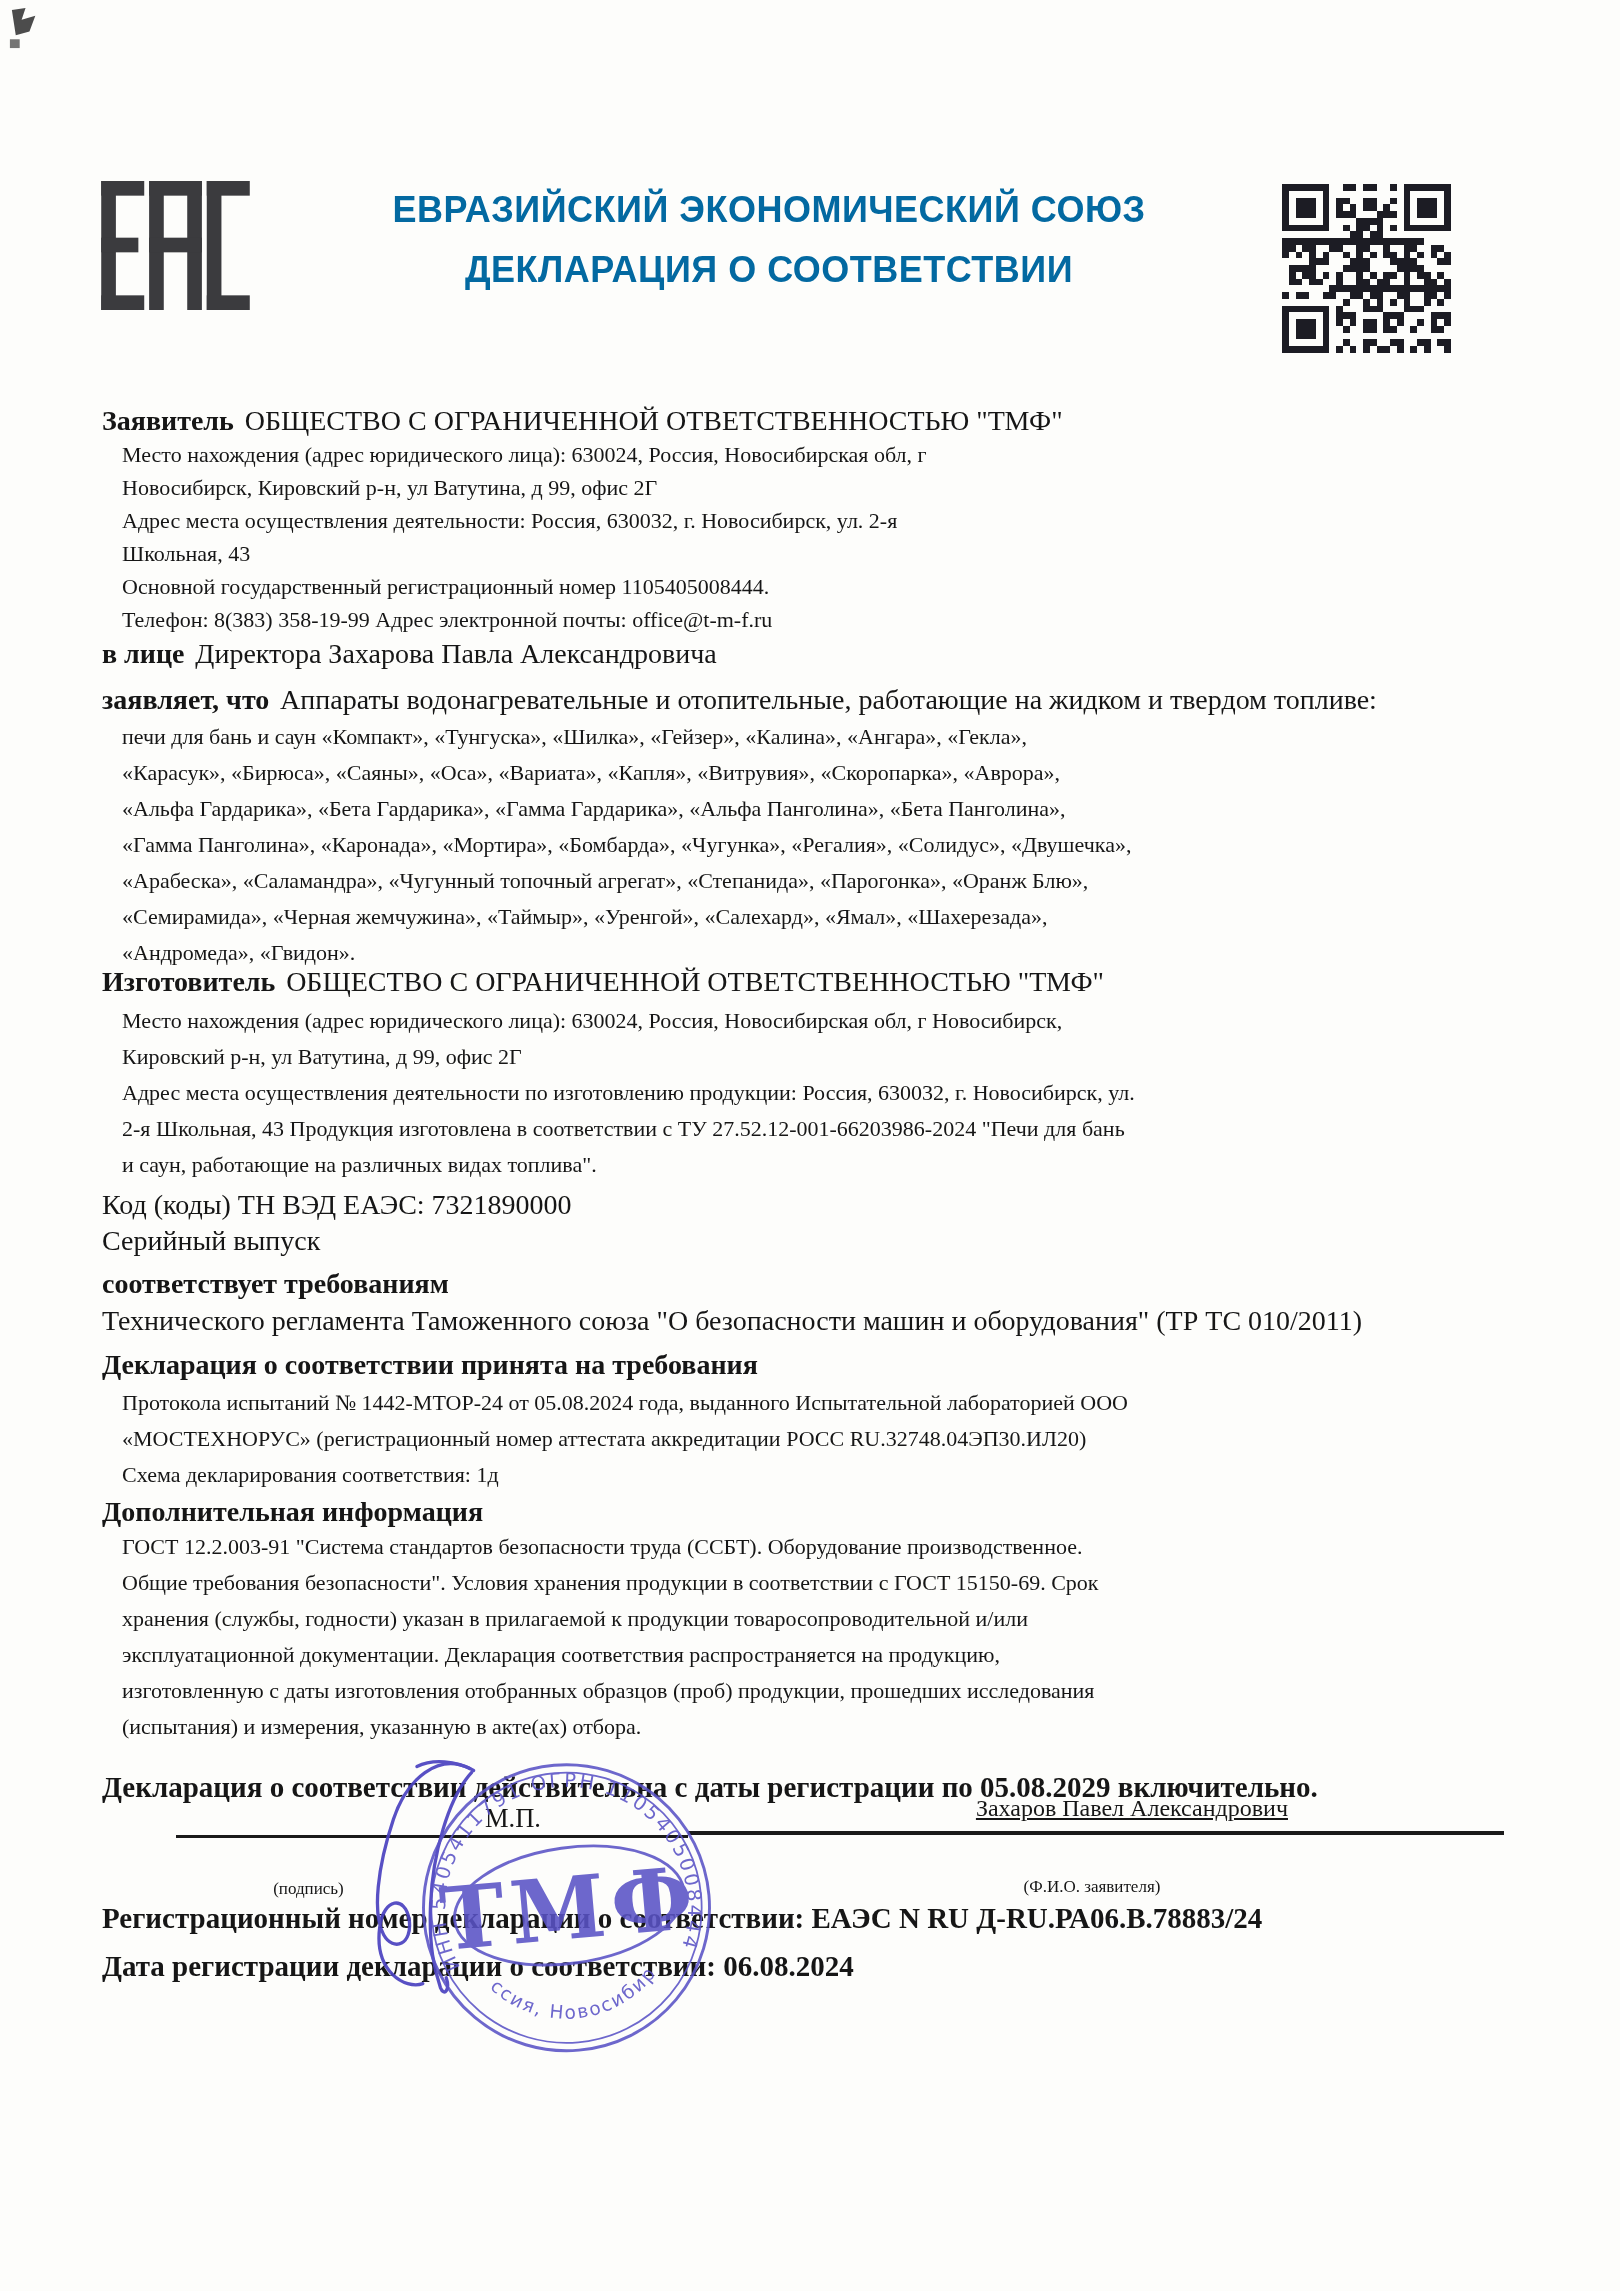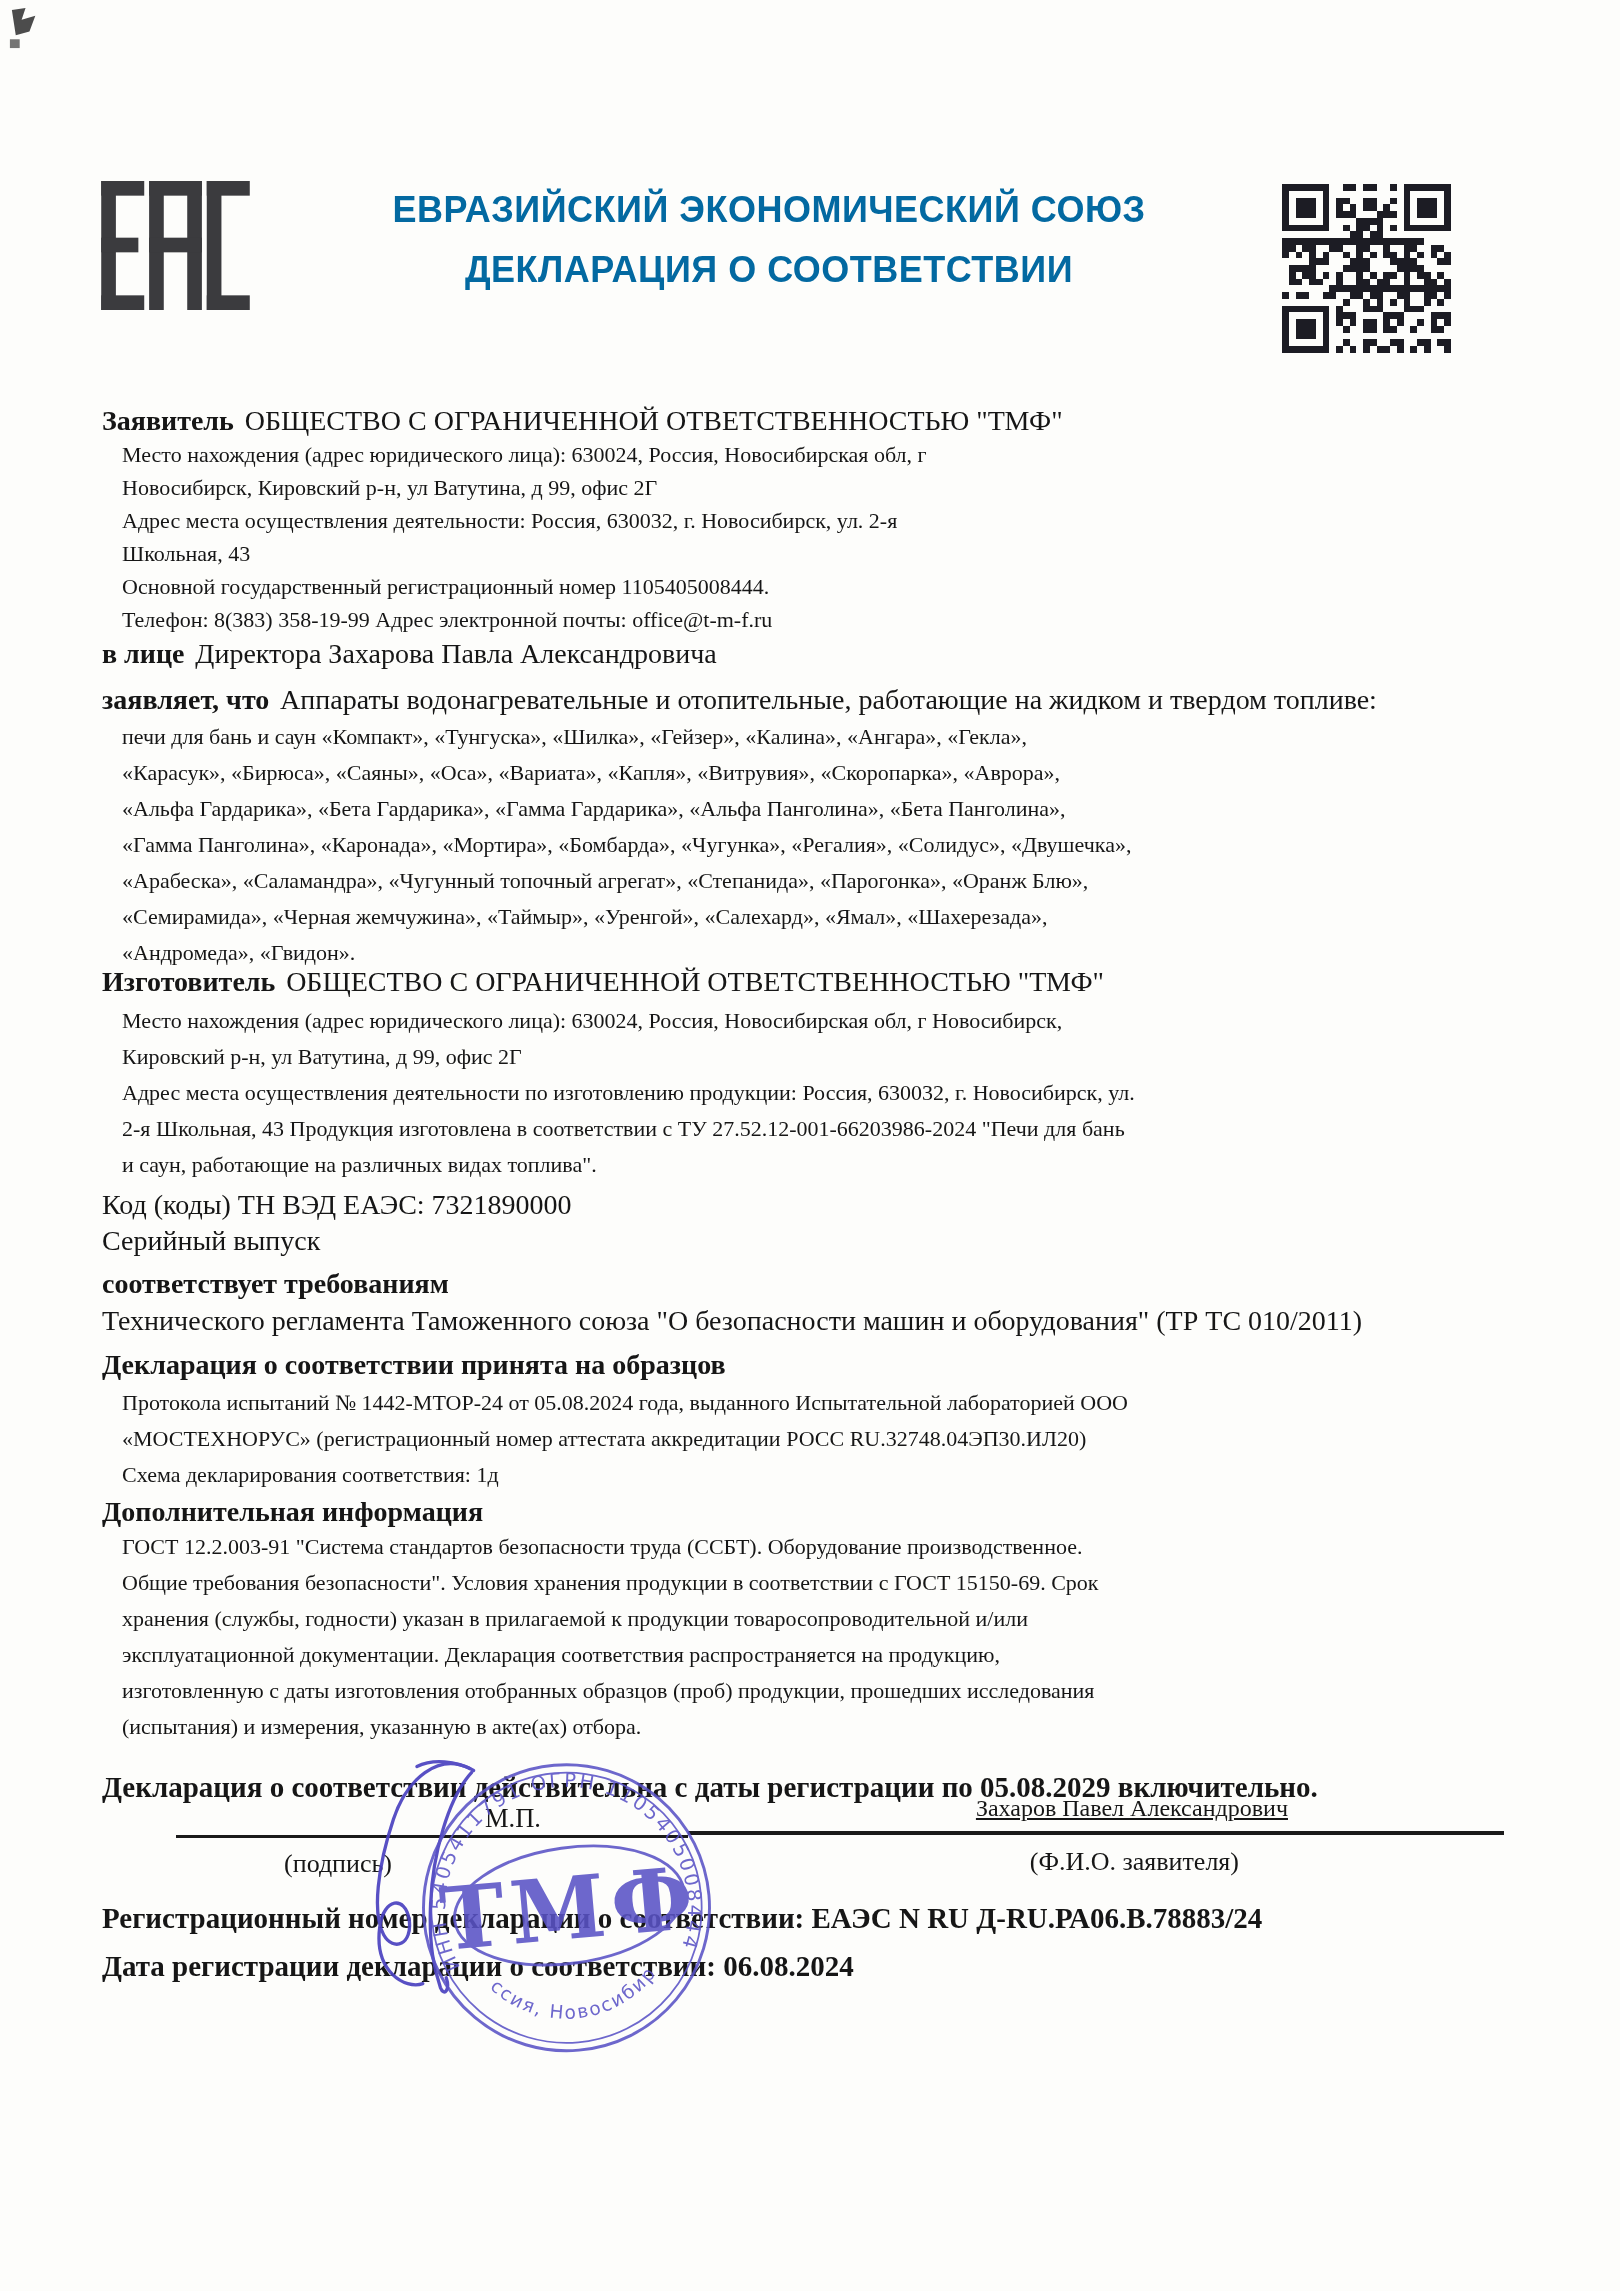--- a/index.html
+++ b/index.html
@@ -12,21 +12,21 @@
              font-size:36px;line-height:60px;color:#0369a1;letter-spacing:0.5px;}
   .qr{position:absolute;left:1282px;top:184px;width:169px;height:169px;}
   
   .tline{position:absolute;left:102px;font-size:28px;white-space:pre;}
   .tlines{position:absolute;left:114px;font-size:22px;white-space:pre;margin-left:8px;}
   .lead{font-weight:bold;margin-right:10.8px;}
   .bold{font-weight:bold;text-align:right;}
   .big{font-size:29px;}
   
   .rule{position:absolute;background:#1a1a1a;}
-  .small-label{position:absolute;font-size:26px;text-align:right;}
+  .small-label{position:absolute;font-size:17px;text-align:center;margin-top:30px;}
   .mp{position:absolute;left:485px;top:1803px;font-size:26.5px;}
   .fio{position:absolute;left:896px;top:1795px;width:392px;text-align:right;font-size:24px;text-decoration:underline;}
   .stamp-svg{position:absolute;left:400px;top:1751px;width:333px;height:333px;opacity:0.88;}
   .sign-svg{position:absolute;left:323px;top:1737px;width:225px;height:284px;opacity:0.92;}
   .corner-artifact{position:absolute;left:5.9px;top:5.9px;width:43px;height:47px;}
 </style>
 </head>
 <body>
 
 <div class="page">
@@ -315,21 +315,21 @@
 Адрес места осуществления деятельности по изготовлению продукции: Россия, 630032, г. Новосибирск, ул.
 2-я Школьная, 43 Продукция изготовлена в соответствии с ТУ 27.52.12-001-66203986-2024 "Печи для бань
 и саун, работающие на различных видах топлива".</div>
 
   <div class="tline" style="top:1189px">Код (коды) ТН ВЭД ЕАЭС: 7321890000</div>
   <div class="tline" style="top:1225px">Серийный выпуск</div>
 
   <div class="tline bold" style="top:1268px">соответствует требованиям</div>
   <div class="tline" style="top:1305px">Технического регламента Таможенного союза "О безопасности машин и оборудования" (ТР ТС 010/2011)</div>
 
-  <div class="tline bold" style="top:1349px">Декларация о соответствии принята на образцов</div>
+  <div class="tline bold" style="top:1349px">Декларация о соответствии принята на требования</div>
   <div class="tlines" style="top:1385px;line-height:36px">Протокола испытаний № 1442-МТОР-24 от 05.08.2024 года, выданного Испытательной лабораторией ООО
 «МОСТЕХНОРУС» (регистрационный номер аттестата аккредитации РОСС RU.32748.04ЭП30.ИЛ20)
 Схема декларирования соответствия: 1д</div>
 
   <div class="tline bold" style="top:1496px">Дополнительная информация</div>
   <div class="tlines" style="top:1529px;line-height:36px">ГОСТ 12.2.003-91 "Система стандартов безопасности труда (ССБТ). Оборудование производственное.
 Общие требования безопасности". Условия хранения продукции в соответствии с ГОСТ 15150-69. Срок
 хранения (службы, годности) указан в прилагаемой к продукции товаросопроводительной и/или
 эксплуатационной документации. Декларация соответствия распространяется на продукцию,
 изготовленную с даты изготовления отобранных образцов (проб) продукции, прошедших исследования

